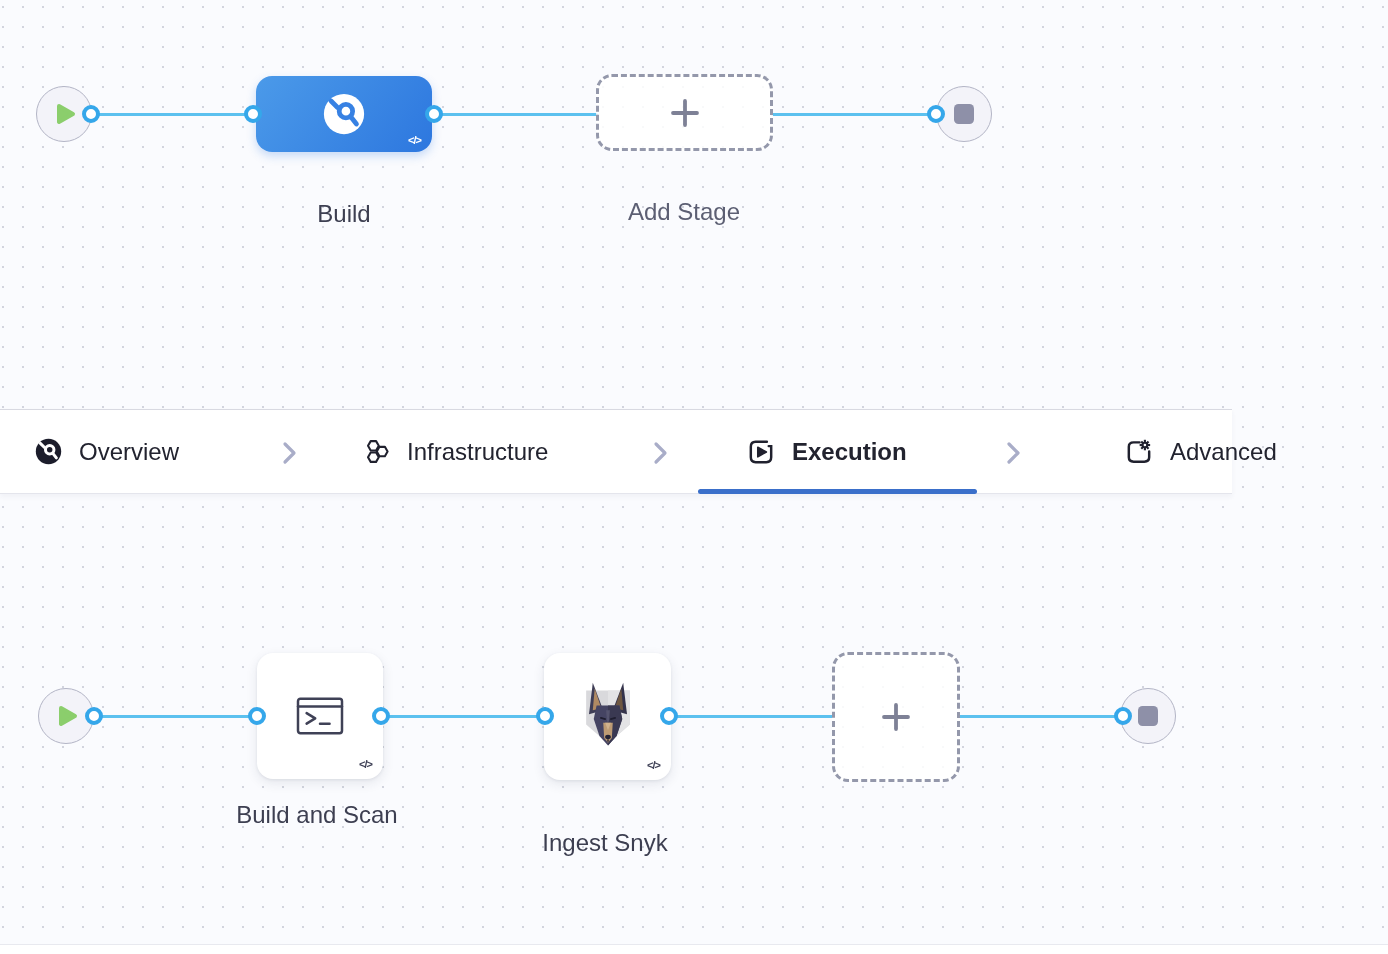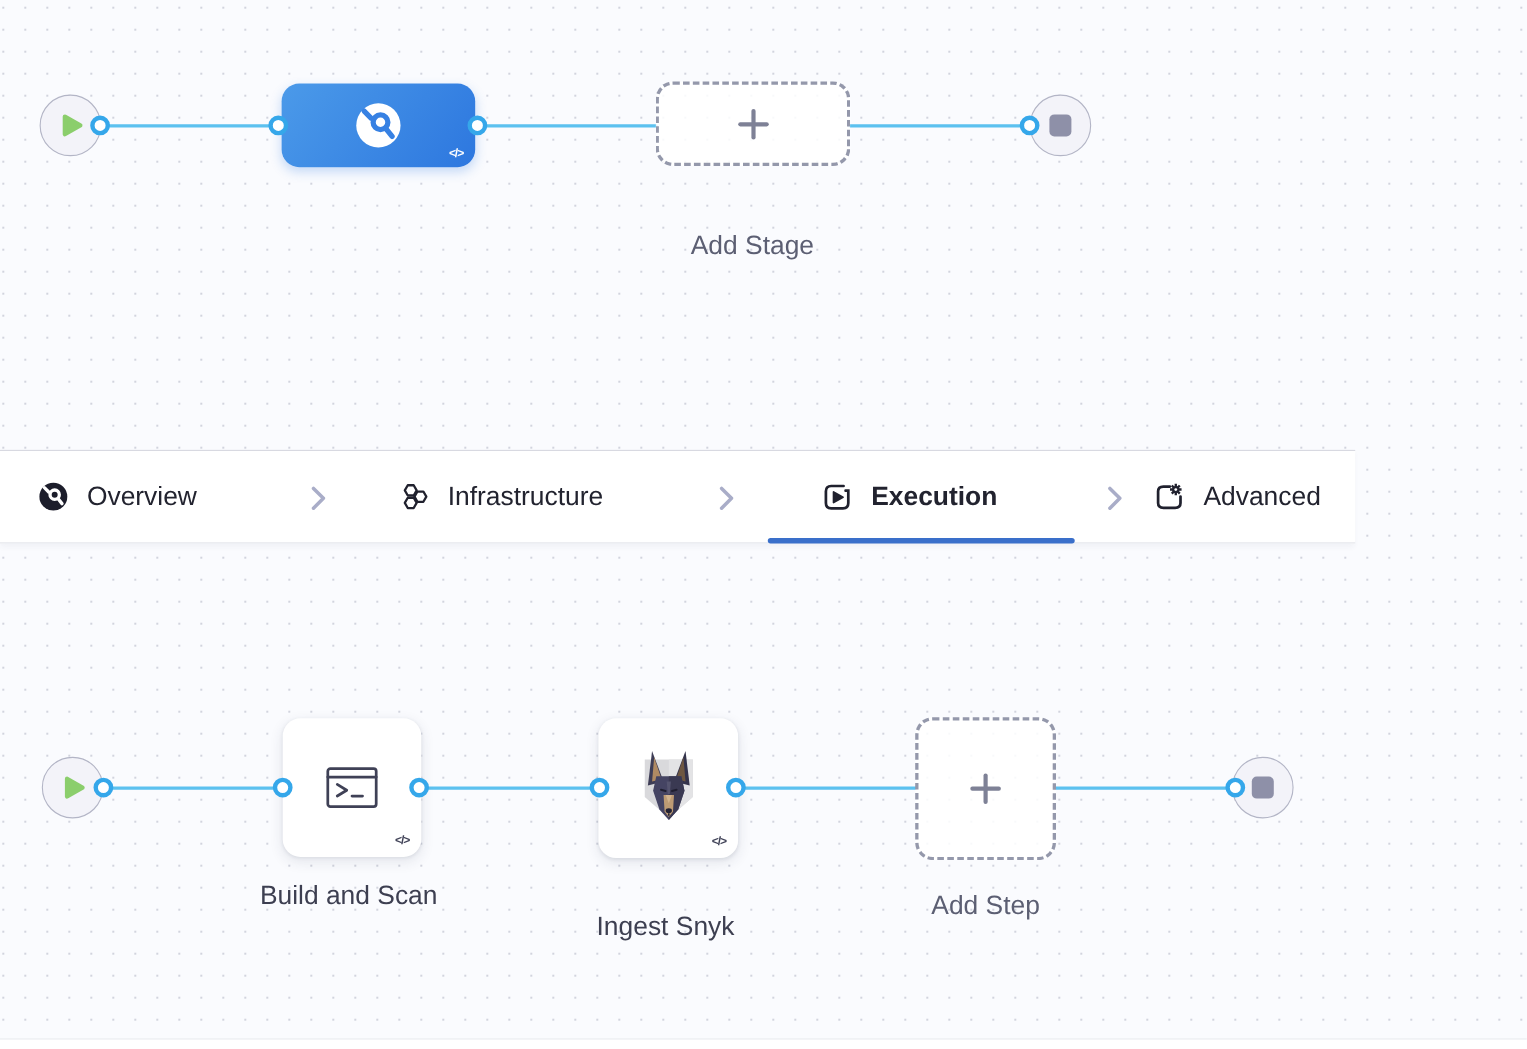--- a/index.html
+++ b/index.html
@@ -59,21 +59,21 @@
     position:absolute; right:11px; bottom:6px;
     font-size:11px; font-weight:700; letter-spacing:-1px; line-height:1;
   }
   .code-badge.on-blue { color:#ffffff; }
   .code-badge.on-white { color:#3f4156; bottom:9px; }
 
   .node-label {
     position:absolute; width:260px; text-align:center;
     font-size:24px; color:#3d3f51; z-index:3;
   }
-  .node-label.muted { color:#5c5f73;margin-top:12px; }
+  .node-label.muted { color:#5c5f73; }
 
   
   .tab-bar {
     position:absolute; left:0; top:409px; width:1232px; height:85px;
     background:#ffffff;
     border-top:1px solid #d8d9e1; border-bottom:1px solid #e4e5ec;
     box-shadow:0 3px 5px rgba(60,64,90,.05);
     z-index:10;
   }
   .tab {
@@ -117,20 +117,21 @@
 
   <div class="stage-node">
     <svg width="46" height="46" viewBox="0 0 48 48">
       <circle cx="24" cy="24" r="21" fill="#ffffff"></circle>
       <line x1="10.5" y1="10.5" x2="17" y2="17" stroke="#3781e3" stroke-width="5" stroke-linecap="round"></line>
       <circle cx="26" cy="21" r="7" fill="none" stroke="#3781e3" stroke-width="5"></circle>
       <line x1="31.5" y1="27.5" x2="37" y2="34.5" stroke="#3781e3" stroke-width="5" stroke-linecap="round"></line>
     </svg>
     <span class="code-badge on-blue">&lt;/&gt;</span>
   </div>
+  <div class="node-label" style="left:214px; top:200px;">Build</div>
 
   <div class="dashed-box" style="left:596px; top:74px; width:177px; height:77px;">
     <svg width="36" height="36" viewBox="0 0 36 36">
       <line x1="18" y1="6" x2="18" y2="30" stroke="#7e8196" stroke-width="3.8" stroke-linecap="round"></line>
       <line x1="6" y1="18" x2="30" y2="18" stroke="#7e8196" stroke-width="3.8" stroke-linecap="round"></line>
     </svg>
   </div>
   <div class="node-label muted" style="left:554px; top:198px;">Add Stage</div>
 
   <div class="round-node" style="left:936px; top:86px;">
@@ -173,21 +174,21 @@
         <path d="M 19.5 4.5 H 9 Q 4.5 4.5 4.5 9 V 19 Q 4.5 23.5 9 23.5 H 19 Q 23.5 23.5 23.5 19 V 8.5 H 21.2" fill="none" stroke="#20212e" stroke-width="2.3" stroke-linecap="round"></path>
         <polygon points="11,9.5 19,14 11,18.5" fill="#20212e" stroke="#20212e" stroke-width="1.5" stroke-linejoin="round"></polygon>
       </svg>
       <span>Execution</span>
     </div>
 
     <svg class="tab-chevron" style="left:1005px;" width="18" height="28" viewBox="0 0 18 28">
       <polyline points="4,5 13,14 4,23" fill="none" stroke="#a9adc8" stroke-width="3.2" stroke-linecap="round" stroke-linejoin="round"></polyline>
     </svg>
 
-    <div class="tab" style="left:1048px;">
+    <div class="tab" style="left:1124px;">
       <svg width="30" height="30" viewBox="0 0 28 28">
         <path d="M 14.5 5 H 9 Q 4.5 5 4.5 9 V 19 Q 4.5 23 9 23 H 19 Q 23.5 23 23.5 19 V 13.5" fill="none" stroke="#20212e" stroke-width="2.3" stroke-linecap="round"></path>
         <g stroke="#20212e" stroke-width="2">
           <line x1="19.5" y1="2.6" x2="19.5" y2="12.4"></line>
           <line x1="14.6" y1="7.5" x2="24.4" y2="7.5"></line>
           <line x1="16.1" y1="4.1" x2="22.9" y2="10.9"></line>
           <line x1="22.9" y1="4.1" x2="16.1" y2="10.9"></line>
         </g>
         <circle cx="19.5" cy="7.5" r="3.1" fill="#20212e"></circle>
         <circle cx="19.5" cy="7.5" r="1.2" fill="#ffffff"></circle>
@@ -250,21 +251,20 @@
     <span class="code-badge on-white">&lt;/&gt;</span>
   </div>
   <div class="node-label" style="left:475px; top:801px;margin-top:28px;">Ingest Snyk</div>
 
   <div class="dashed-box" style="left:832px; top:652px; width:128px; height:130px;">
     <svg width="36" height="36" viewBox="0 0 36 36">
       <line x1="18" y1="6" x2="18" y2="30" stroke="#7e8196" stroke-width="3.8" stroke-linecap="round"></line>
       <line x1="6" y1="18" x2="30" y2="18" stroke="#7e8196" stroke-width="3.8" stroke-linecap="round"></line>
     </svg>
   </div>
-  <div class="node-label muted" style="left:766px; top:798px;">Add Step</div>
 
   <div class="round-node" style="left:1120px; top:688px;">
     <div class="stop-square"></div>
   </div>
 
   <div class="bottom-strip"></div>
 
 </div>
 
 </body></html>

